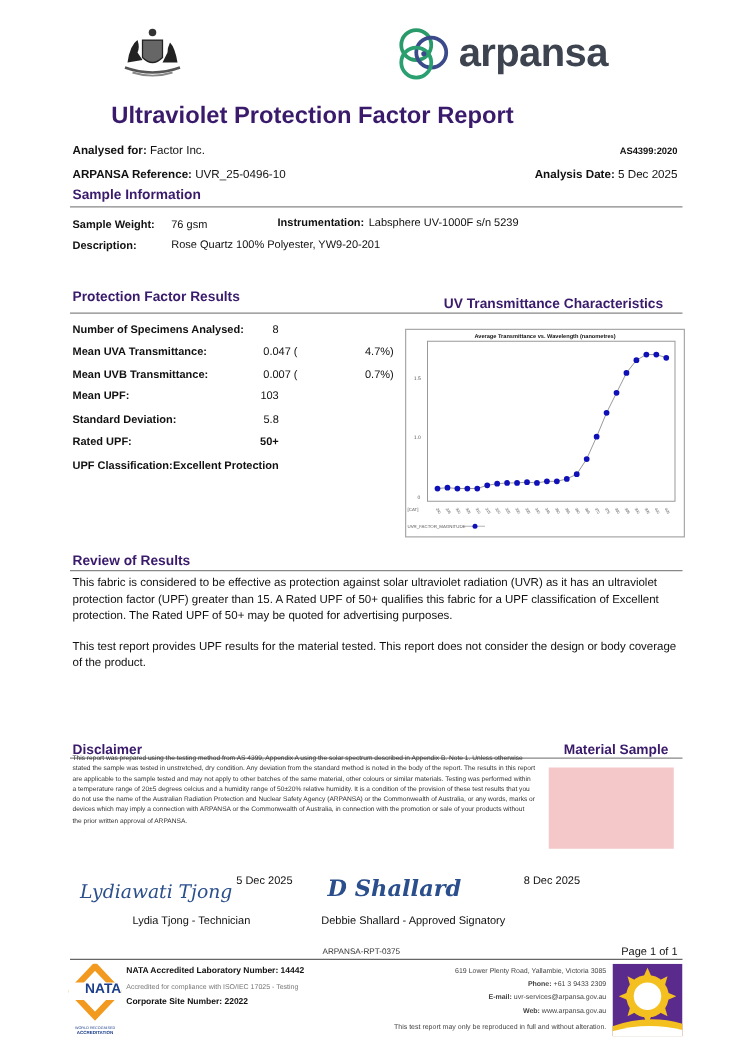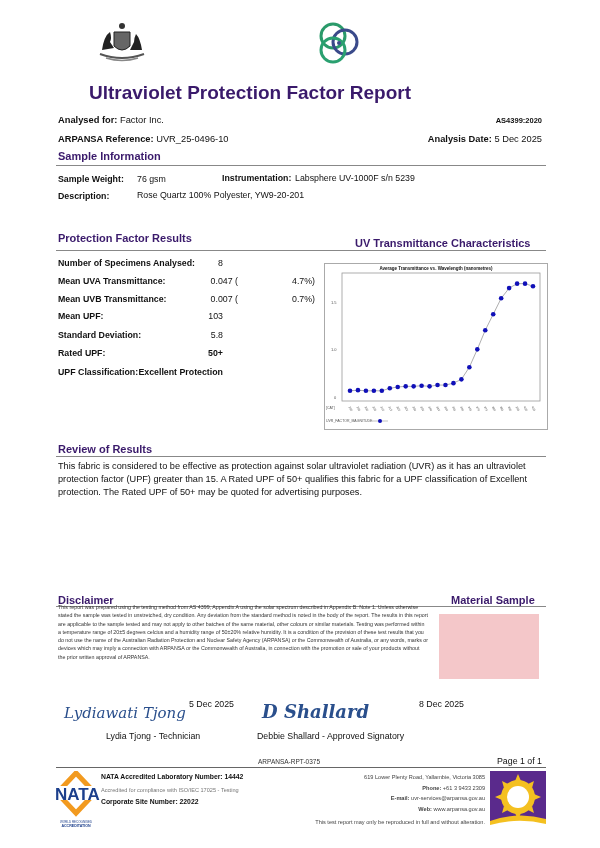--- a/index.html
+++ b/index.html
@@ -64,20 +64,21 @@
   </svg>
 </div>
 
 <div class="abs arpansa-logo">
   <svg class="abs" style="left:0;top:0;width:48px;height:46px;" viewBox="0 0 48 46">
     <circle cx="18" cy="16" r="12" fill="none" stroke="#2a9a6a" stroke-width="3"></circle>
     <circle cx="30" cy="22" r="12" fill="none" stroke="#3a4a8a" stroke-width="3"></circle>
     <circle cx="18" cy="30" r="12" fill="none" stroke="#2aa070" stroke-width="3"></circle>
     <circle cx="24" cy="23" r="2" fill="#3a4a8a"></circle>
   </svg>
+  <div class="arpansa-word">arpansa</div>
 </div>
 
 <div class="abs report-title">Ultraviolet Protection Factor Report</div>
 
 <div class="abs meta-row" style="left:58px;top:115px;">
   <b>Analysed for:</b>
   <span>Factor Inc.</span>
 </div>
 <div class="abs std-code">AS4399:2020</div>
 
@@ -198,20 +199,21 @@
     <text x="1" y="158" font-size="3.5" fill="#555" font-family="Liberation Sans, sans-serif">UVR_FACTOR_MAGNITUDE</text>
     <line x1="47" y1="157" x2="63" y2="157" stroke="#999" stroke-width="0.6"></line>
     <circle cx="55" cy="157" r="2" fill="#1010b8"></circle>
   </svg>
 </div>
 
 <div class="abs section-head" style="left:58px;top:443px;">Review of Results</div>
 <div class="abs rule" style="left:56px;top:456px;width:490px;"></div>
 <div class="abs review-text">
   <p>This fabric is considered to be effective as protection against solar ultraviolet radiation (UVR) as it has an ultraviolet protection factor (UPF) greater than 15. A Rated UPF of 50+ qualifies this fabric for a UPF classification of Excellent protection. The Rated UPF of 50+ may be quoted for advertising purposes.</p>
+  <p>This test report provides UPF results for the material tested. This report does not consider the design or body coverage of the product.</p>
 </div>
 
 <div class="abs section-head" style="left:58px;top:594px;">Disclaimer</div>
 <div class="abs section-head" style="left:451px;top:594px;">Material Sample</div>
 <div class="abs rule" style="left:56px;top:606px;width:490px;"></div>
 <div class="abs disclaimer-text">This report was prepared using the testing method from AS 4399, Appendix A using the solar spectrum described in Appendix B. Note 1. Unless otherwise stated the sample was tested in unstretched, dry condition. Any deviation from the standard method is noted in the body of the report. The results in this report are applicable to the sample tested and may not apply to other batches of the same material, other colours or similar materials. Testing was performed within a temperature range of 20±5 degrees celcius and a humidity range of 50±20% relative humidity. It is a condition of the provision of these test results that you do not use the name of the Australian Radiation Protection and Nuclear Safety Agency (ARPANSA) or the Commonwealth of Australia, or any words, marks or devices which may imply a connection with ARPANSA or the Commonwealth of Australia, in connection with the promotion or sale of your products without the prior written approval of ARPANSA.</div>
 <div class="abs sample-swatch"></div>
 
 <div class="abs sig" style="left:64px;top:704px;font-size:15px;">Lydiawati Tjong</div>
 <div class="abs sig-date" style="left:189px;top:699px;">5 Dec 2025</div>
@@ -223,21 +225,21 @@
 
 <div class="abs" style="left:258px;top:758px;font-size:6.5px;color:#333;">ARPANSA-RPT-0375</div>
 <div class="abs" style="right:58px;top:756px;font-size:8.8px;">Page 1 of 1</div>
 <div class="abs rule" style="left:56px;top:767px;width:490px;background:#666;"></div>
 
 <div class="abs" style="left:55px;top:771px;width:42px;height:60px;">
   <svg width="42" height="46" viewBox="0 0 42 46">
     <path d="M21 2 L40 22 L21 42 L2 22 Z" fill="none" stroke="#f29a1f" stroke-width="5"></path>
     <rect x="0" y="15" width="42" height="14" fill="#fff"></rect>
   </svg>
-  <div class="abs" style="left:0;top:14px;width:42px;text-align:left;font-size:17px;font-weight:bold;color:#1c3f8c;">NATA</div>
+  <div class="abs" style="left:0;top:14px;width:42px;text-align:right;font-size:11px;font-weight:bold;color:#1c3f8c;">NATA</div>
   <div class="abs" style="left:0;top:49px;width:42px;text-align:center;font-size:3px;color:#1c3f8c;">WORLD RECOGNISED</div>
   <div class="abs" style="left:0;top:53px;width:42px;text-align:center;font-size:3.6px;font-weight:bold;color:#1c3f8c;">ACCREDITATION</div>
 </div>
 
 <div class="abs" style="left:101px;top:773px;font-size:6.8px;font-weight:bold;">NATA Accredited Laboratory Number: 14442</div>
 <div class="abs footer-small" style="left:101px;top:787px;color:#777;">Accredited for compliance with ISO/IEC 17025 - Testing</div>
 <div class="abs" style="left:101px;top:798px;font-size:6.8px;font-weight:bold;">Corporate Site Number: 22022</div>
 
 <div class="abs footer-small" style="right:115px;top:774px;text-align:right;">619 Lower Plenty Road, Yallambie, Victoria 3085</div>
 <div class="abs footer-small" style="right:115px;top:785px;text-align:right;">

